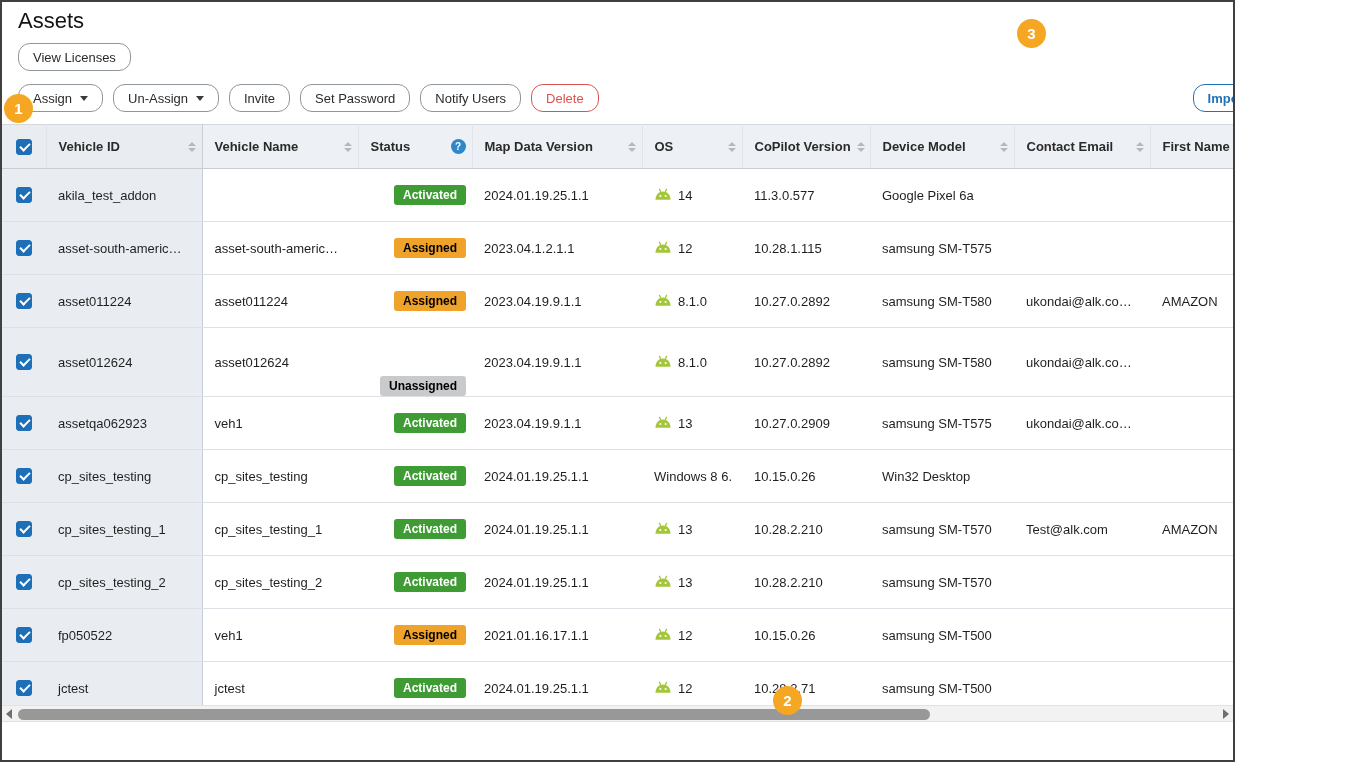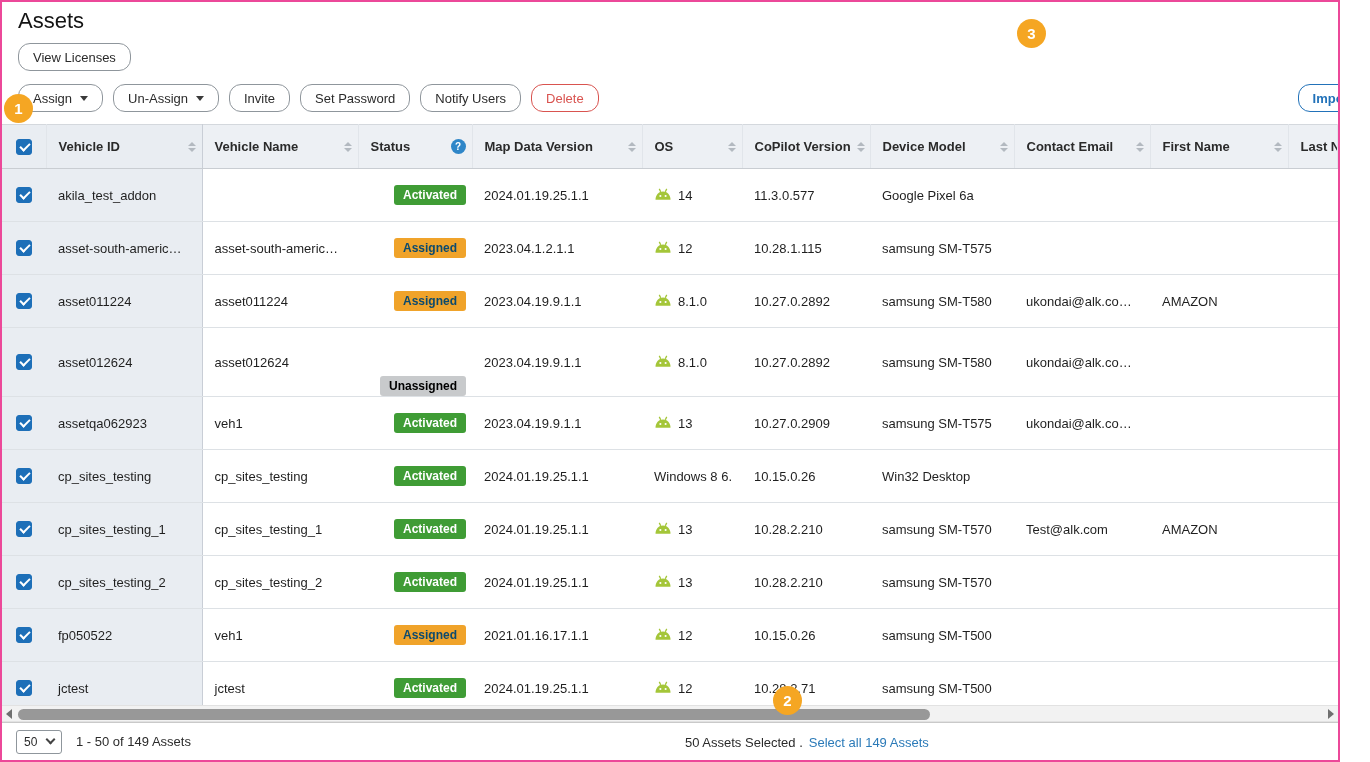--- a/index.html
+++ b/index.html
@@ -1,20 +1,20 @@
 <!DOCTYPE html>
 <html style="--activated-green: #3f9c35; --assigned-orange: #f0a32a; --unassigned-gray: #c8cacc; --checkbox-blue: #1d6fb8; --link-blue: #2b7ab8; --annotation-orange: #f5a623; --delete-red: #d9534f; --import-blue: #2272b9; --android-green: #a4c639; --header-bg: #edf0f4; --frozen-bg: #e9edf2;"><head>
 <meta charset="utf-8">
 <style>
   * { box-sizing: border-box; }
   body { margin: 0; background: #ffffff; }
   .page {
     position: relative;
-    width: 1340px; height: 762px;
-    border: 2px solid #ec4899;
+    width: 1235px; height: 762px;
+    border: 2px solid #404040;
     background: #fff;
     font-family: "Liberation Sans", sans-serif;
     color: #222;
     overflow: hidden;
   }
 
   
   .page-title {
     margin: 6px 0 8px 16px;
     font-size: 22px; font-weight: normal; color: #141414;
@@ -100,21 +100,21 @@
     width: 8px; height: 4px;
     border-left: 2px solid #fff; border-bottom: 2px solid #fff;
     transform: rotate(-45deg);
   }
 
   .status-badge {
     display: inline-block; padding: 3px 9px; border-radius: 3px;
     font-size: 12px; font-weight: bold;
   }
   .status-badge.activated { background: var(--activated-green); color: #fff; }
-  .status-badge.assigned { background: var(--assigned-orange); color: #0c4a6e; }
+  .status-badge.assigned { background: var(--assigned-orange); color: #000000; }
   .status-badge.unassigned { background: var(--unassigned-gray); color: #000000; margin-top: 48px; }
 
   .os-inner { display: flex; align-items: flex-start; gap: 6px; }
   .android { color: var(--android-green); display: inline-flex; }
 
   
   .annot {
     position: absolute; z-index: 10;
     width: 29px; height: 29px; border-radius: 50%;
     background: var(--annotation-orange); color: #fff;
@@ -560,25 +560,14 @@
   <div class="annot annot1">1</div>
   <div class="annot annot2">2</div>
   <div class="annot annot3">3</div>
 
   <div class="hscroll">
     <span class="arr left"></span>
     <div class="thumb"></div>
     <span class="arr right"></span>
   </div>
 
-  <div class="footer">
-    <div class="pagesize">
-      <span>50</span>
-      <span class="chev"></span>
-    </div>
-    <span>1 - 50 of 149 Assets</span>
-    <div class="selected-wrap">
-      <span>50 Assets Selected .</span>
-      <a class="select-all">Select all 149 Assets</a>
-    </div>
-  </div>
 
 </div>
 
 </body></html>

